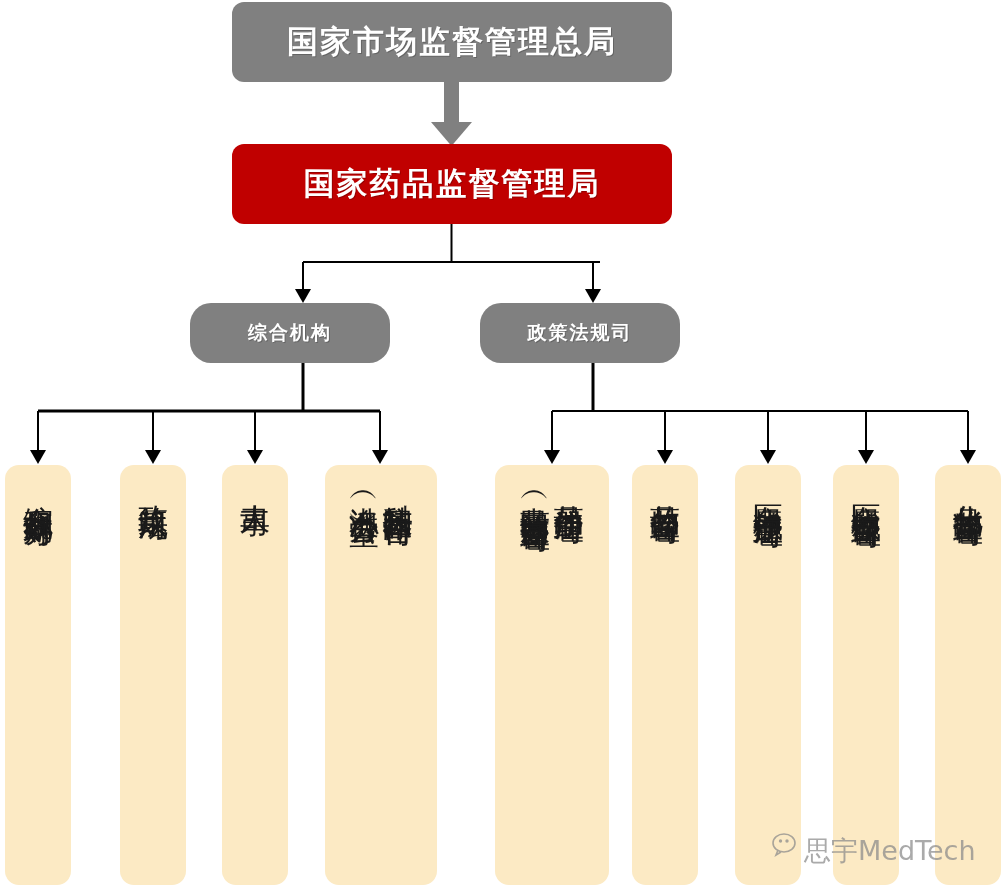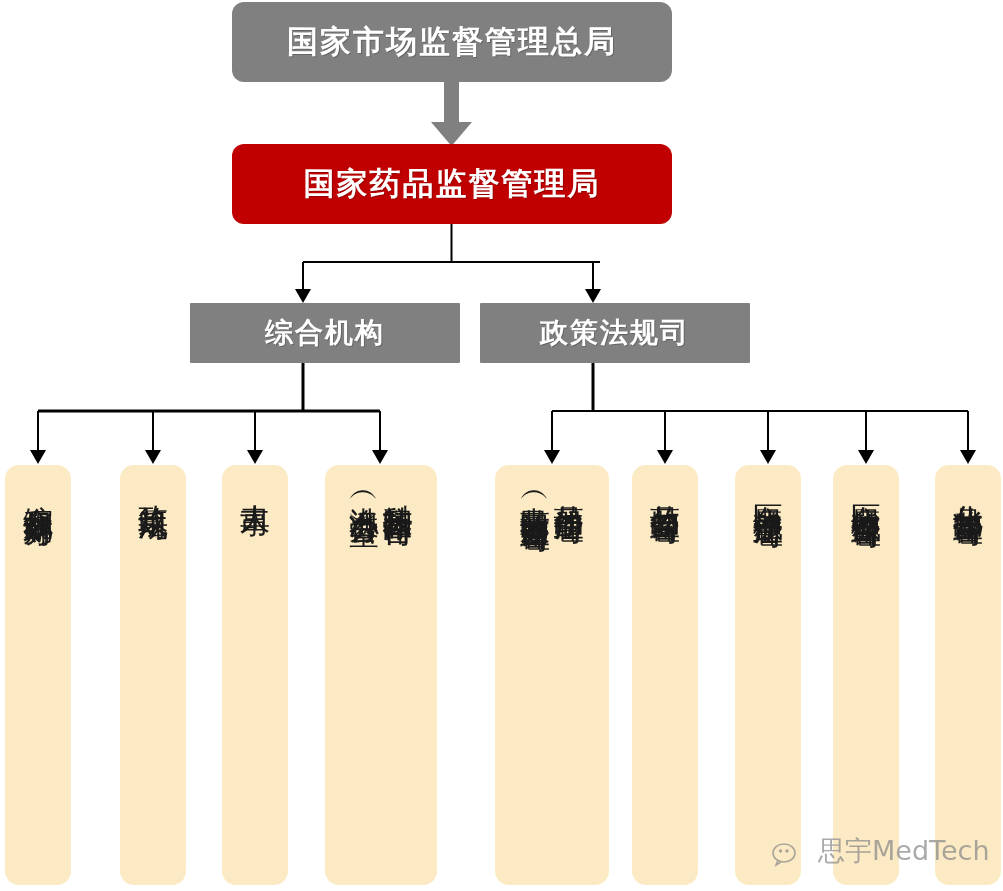--- a/index.html
+++ b/index.html
@@ -65,24 +65,24 @@
     background: #C00000;
     color: #ffffff;
     font-weight: bold;
     font-size: 31px;
     letter-spacing: 2px;
     text-shadow: 1px 1px 0 rgba(0,0,0,0.22);
   }
 
   .node-group {
     top: 303px;
-    width: 270px;
+    width: 200px;
     height: 60px;
-    border-radius: 1px;
-    font-size: 28px;
+    border-radius: 21px;
+    font-size: 19px;
   }
   .node-group.g0 { left: 190px; }
   .node-group.g1 { left: 480px; }
 
   
   .node-leaf {
     top: 465px;
     height: 420px;
     border-radius: 14px;
     background: #FCEAC4;
@@ -122,22 +122,22 @@
   .L6 { left: 735px; width: 66px; }
   .L7 { left: 833px; width: 66px; }
   .L8 { left: 935px; width: 66px; }
 
   
   #watermark {
     position: absolute;
     left: 772px;
     top: 833px;
     display: flex;
-    align-items: flex-end;
-    gap: 16px;
+    align-items: flex-start;
+    gap: 2px;
     opacity: 0.72;
     pointer-events: none;
   }
   #watermark .wm-text {
     font-size: 27px;
     color: #8a8a8a;
     font-family: "DejaVu Sans", "Liberation Sans", sans-serif;
     white-space: nowrap;
   }
   #watermark svg { display: block; }

